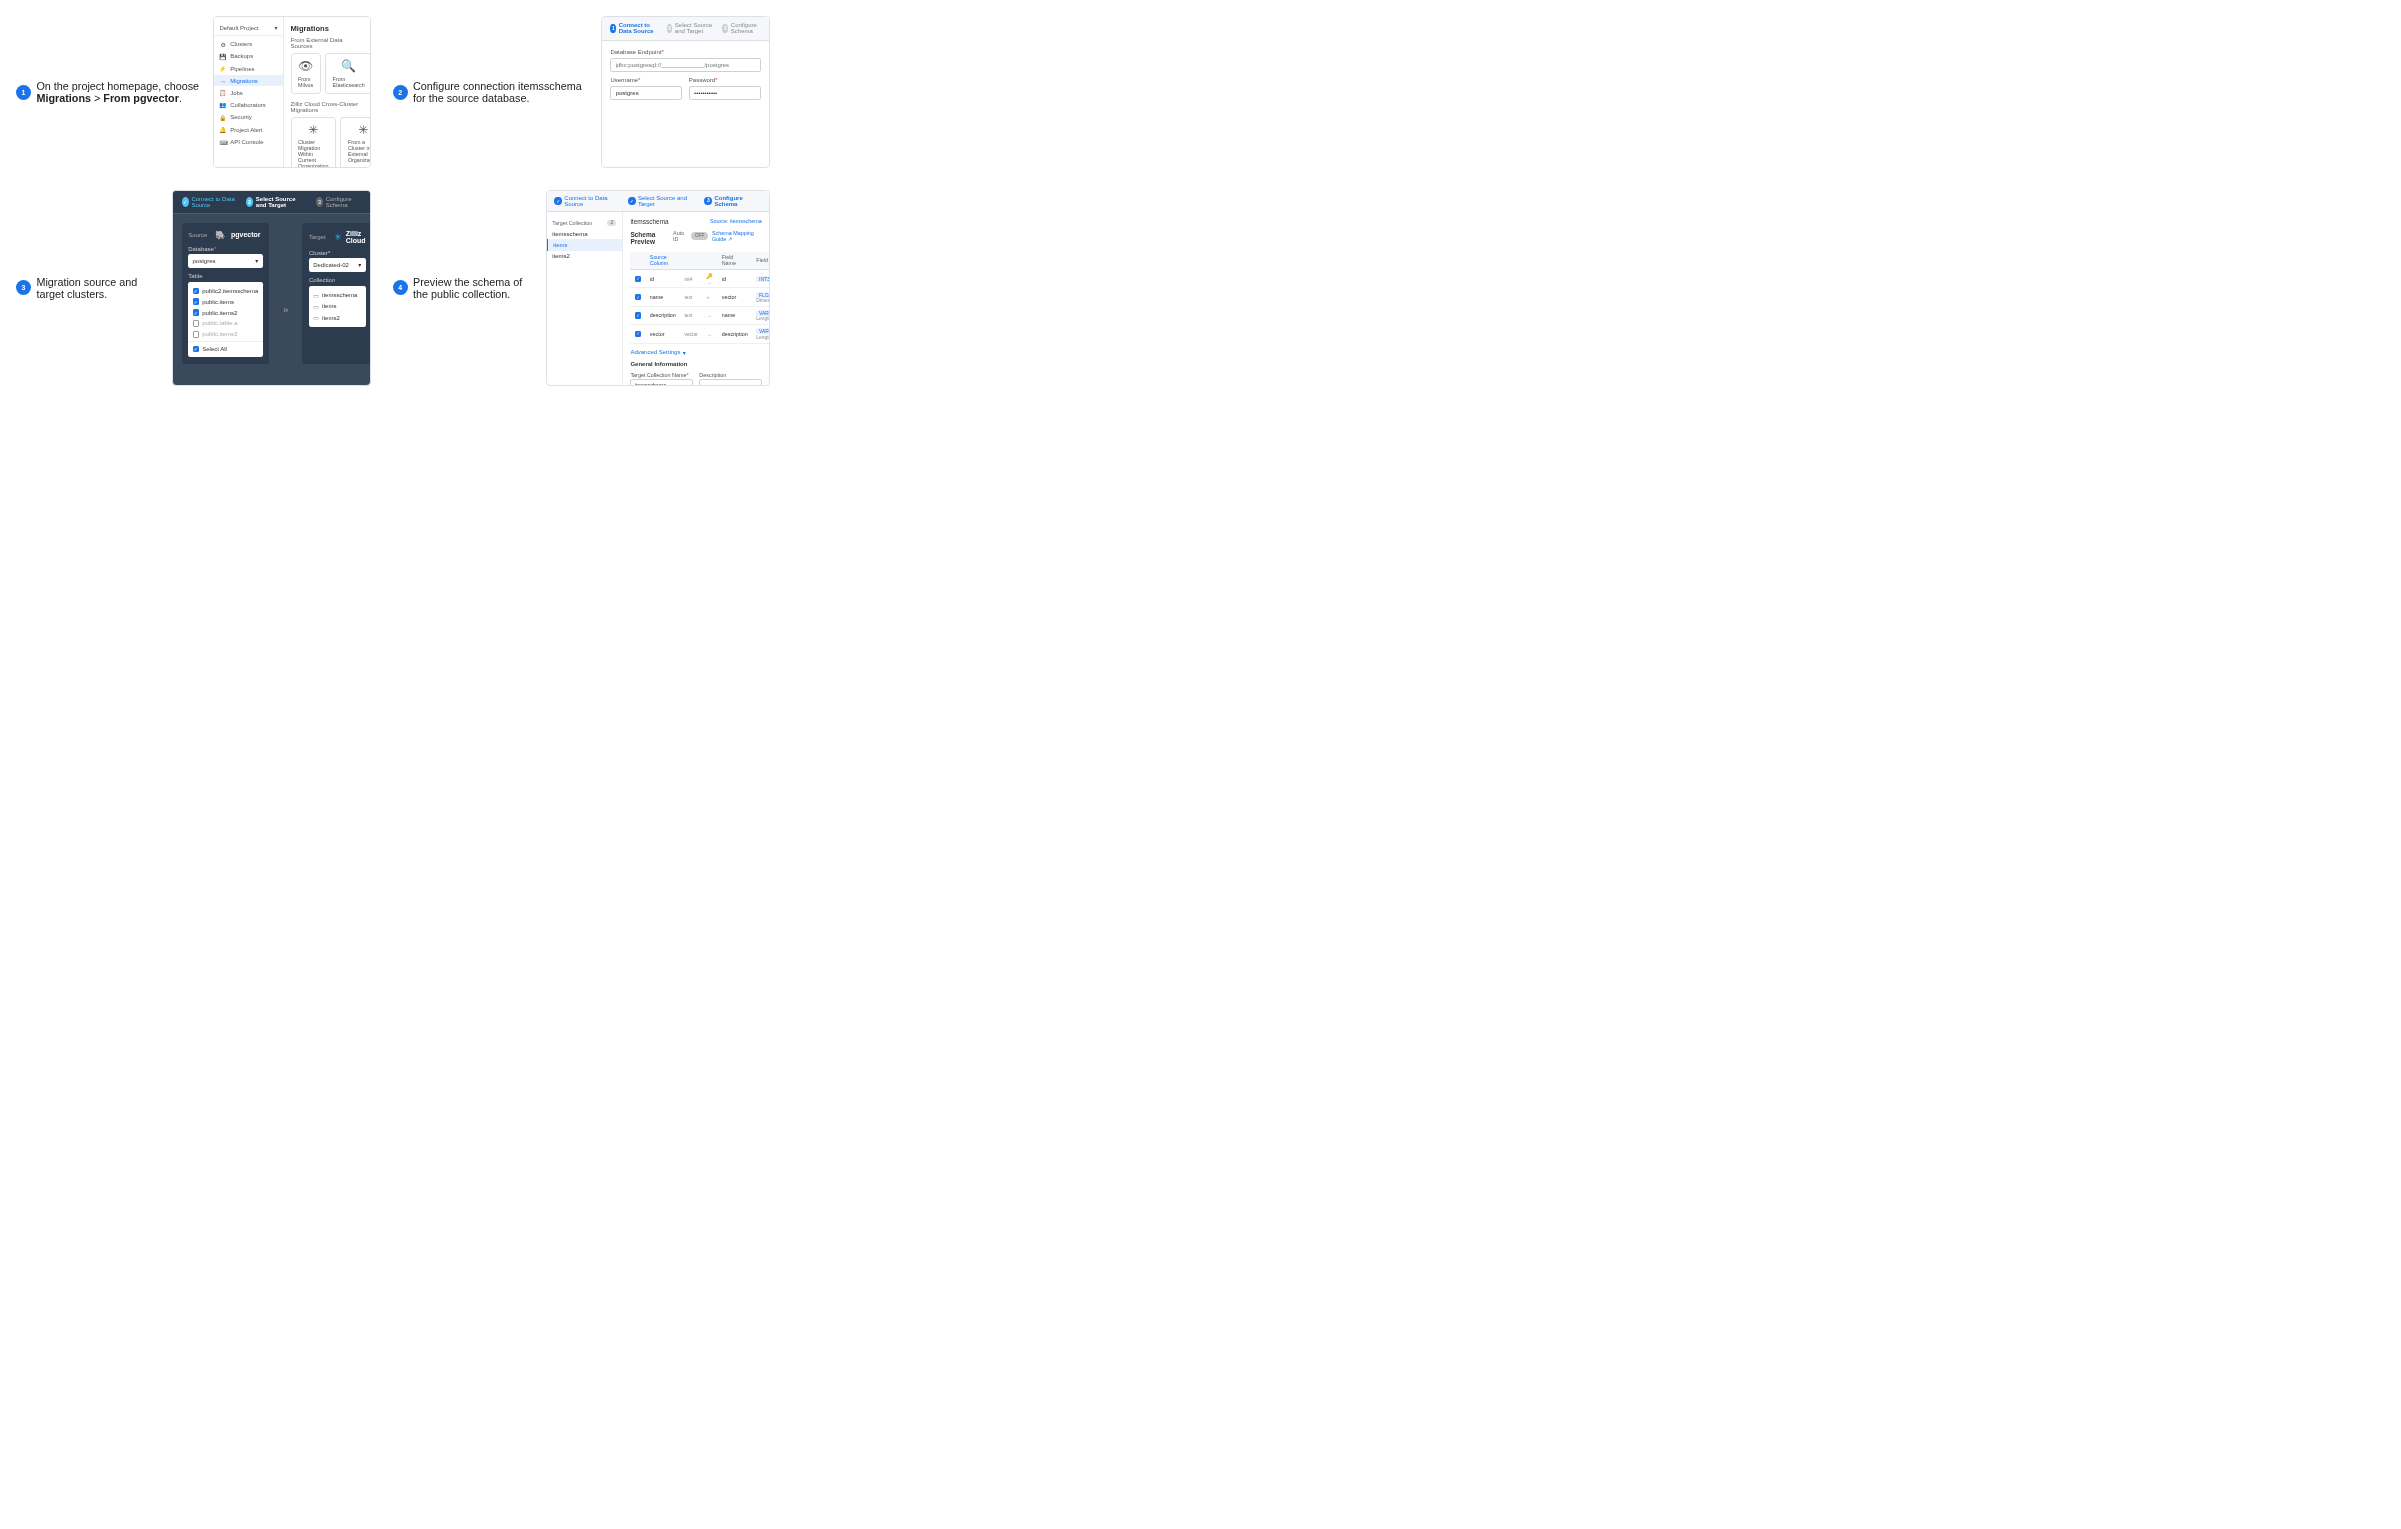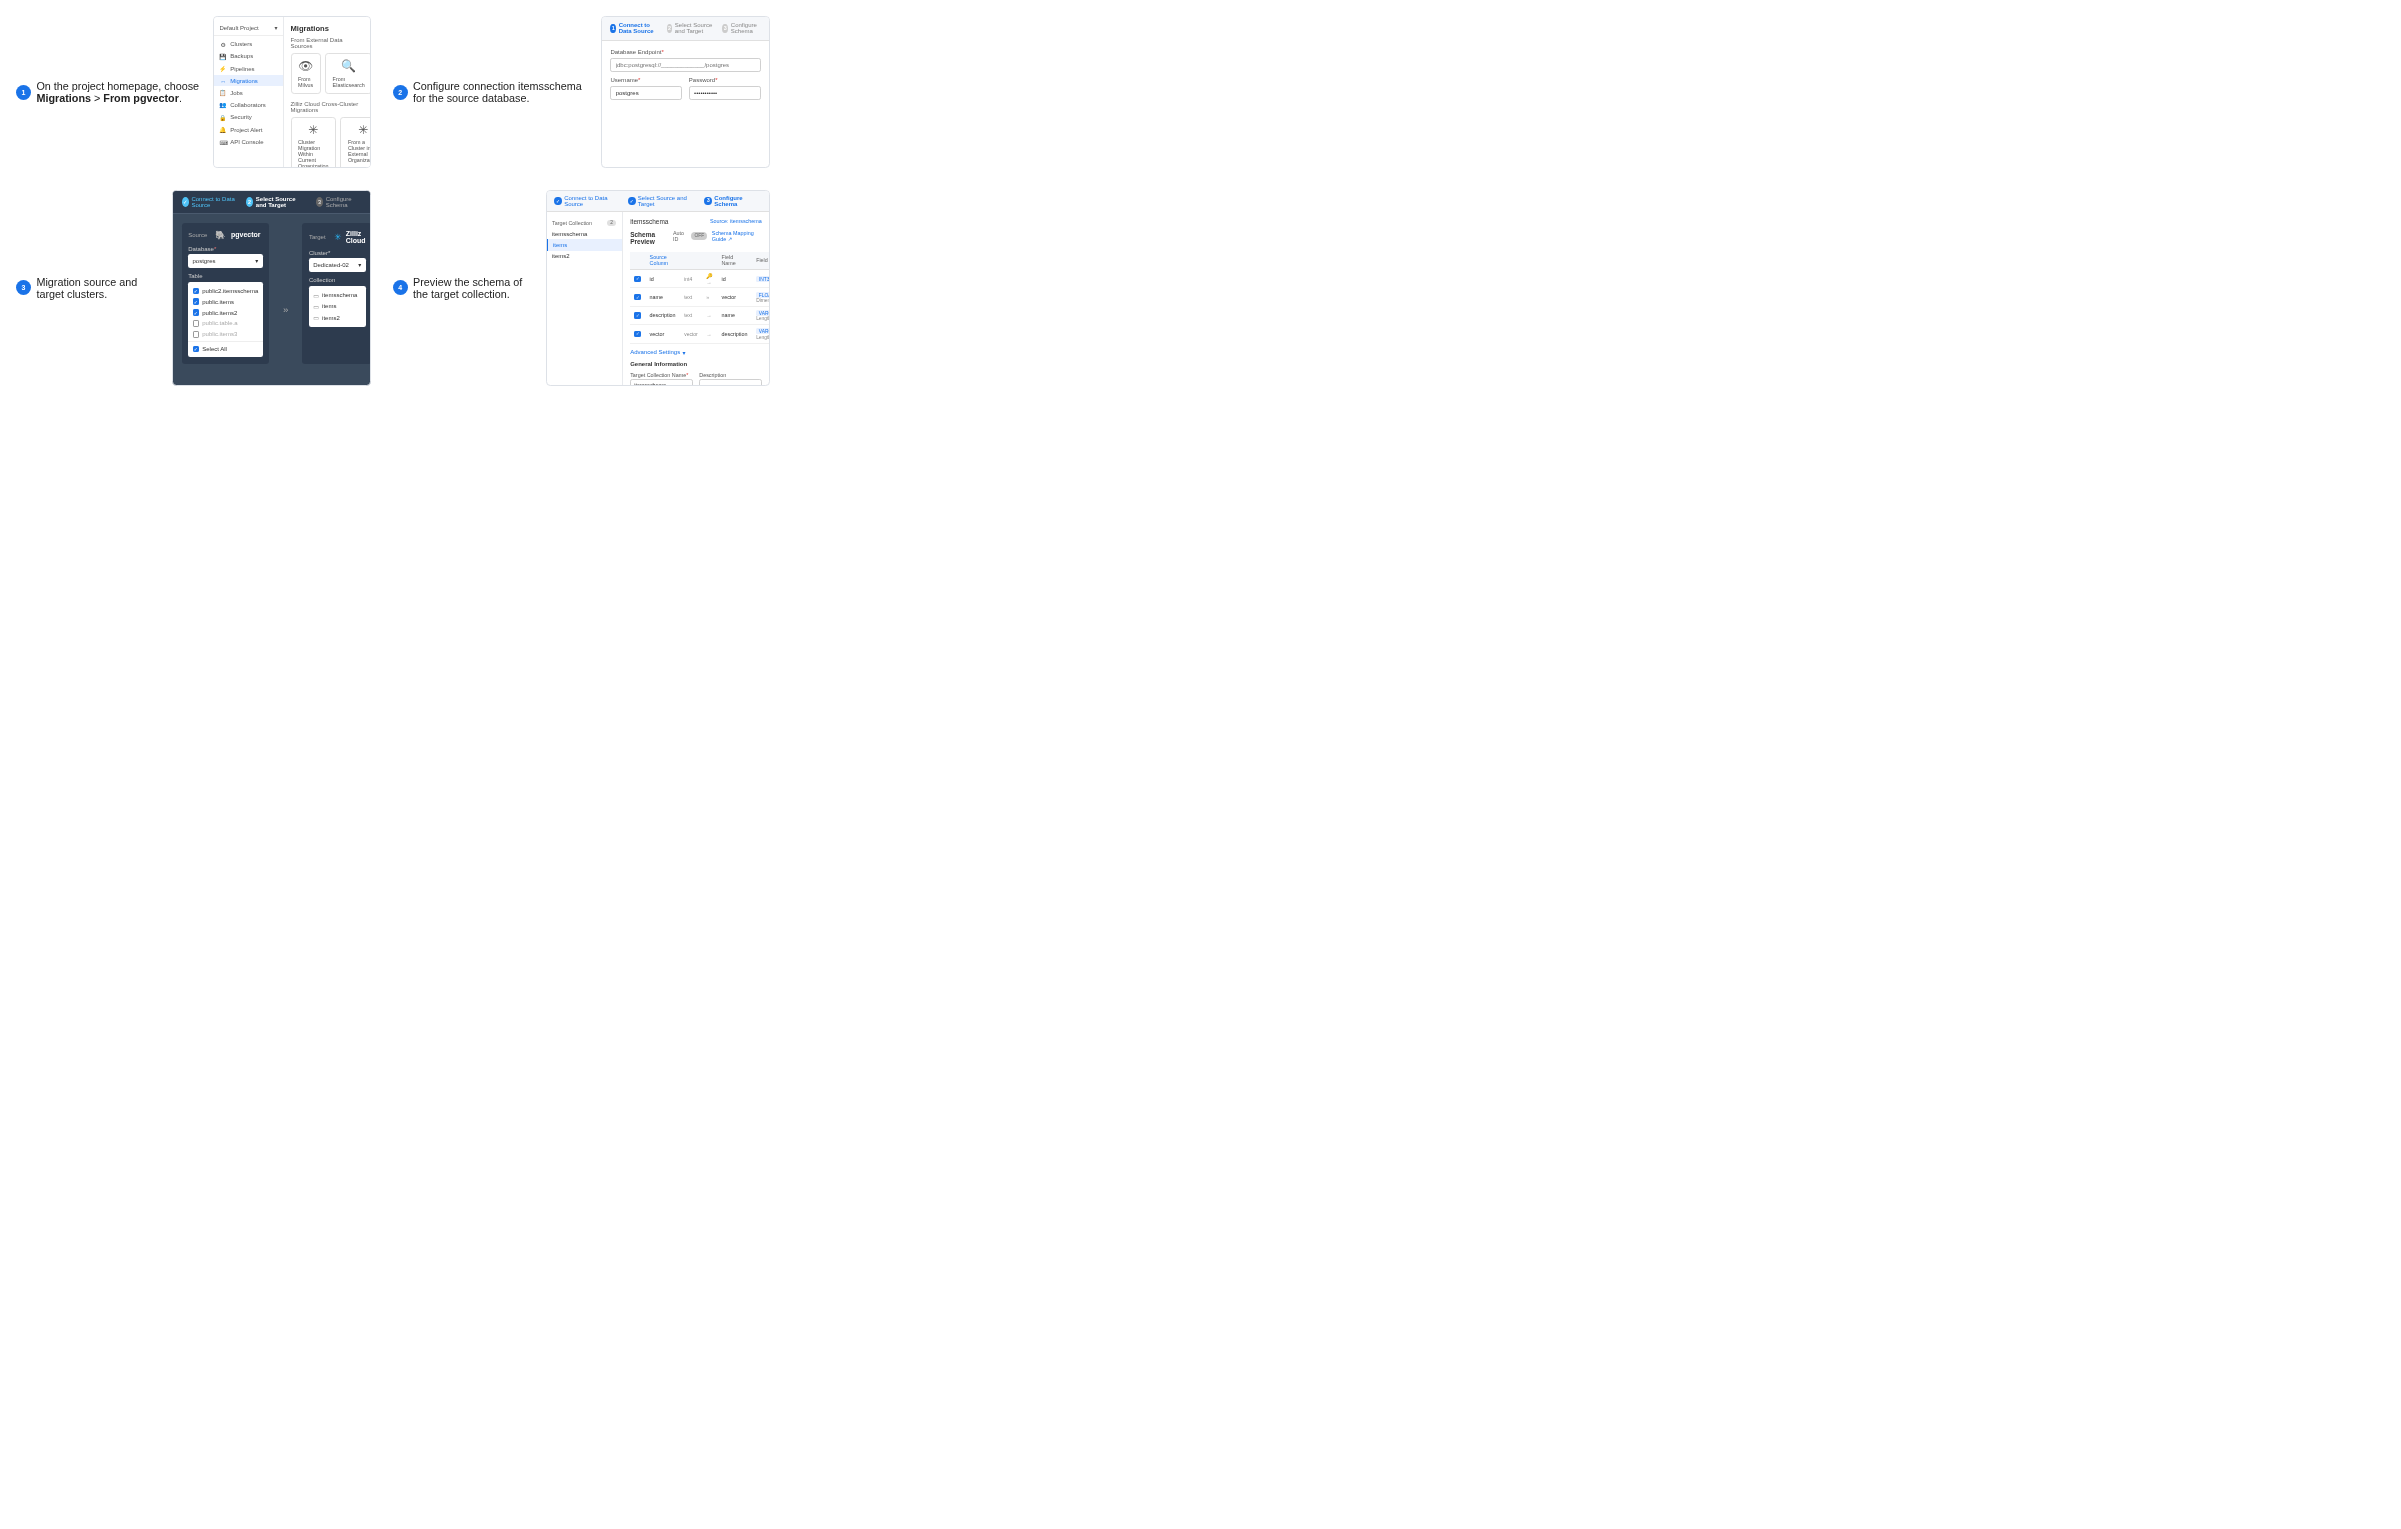--- a/index.html
+++ b/index.html
@@ -690,21 +690,21 @@
             </div>
           </div>
         </div>
       </div>
     </div>
   </div>
 
   <div class="section">
     <div class="section-title">
       <span class="step-badge">4</span>
-      <span>Preview the schema of the target collection.</span>
+      <span>Preview the schema of the public collection.</span>
     </div>
     <div class="panel4">
       <div class="schema-header-bar">
         <div class="wizard-step done" style="color:#1a73e8; font-size:6px; display:flex; align-items:center; gap:2.2px;">
           <div style="width:8.7px;height:8.7px;border-radius:50%;background:#1a73e8;color:white;display:flex;align-items:center;justify-content:center;font-size:4.9px;">✓</div>
           <span>Connect to Data Source</span>
         </div>
         <div style="flex:1;max-width:32px;height:0.5px;border-top:0.5px dashed #999;margin:0 3.2px;"></div>
         <div style="color:#1a73e8; font-size:6px; display:flex; align-items:center; gap:2.2px;">
           <div style="width:8.7px;height:8.7px;border-radius:50%;background:#1a73e8;color:white;display:flex;align-items:center;justify-content:center;font-size:4.9px;">✓</div>

